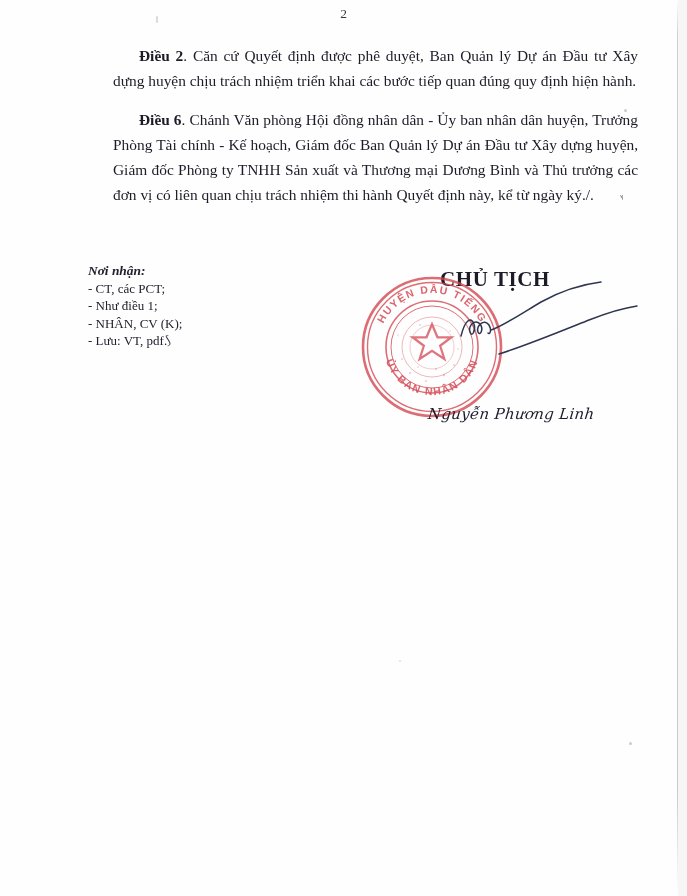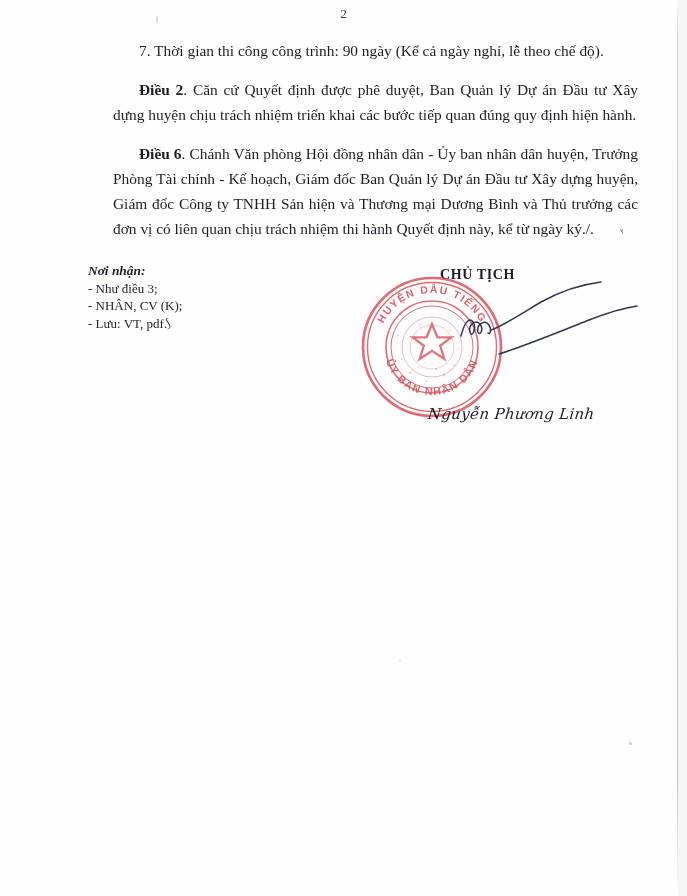--- a/index.html
+++ b/index.html
@@ -48,21 +48,21 @@
     font-size:13px;line-height:17.5px;color:#22222e;
   }
   .recips .hd{font-style:italic;font-weight:bold;font-size:13.4px;}
   .recips .it{white-space:nowrap;}
   .pdfmark{
     display:inline-block;transform:rotate(-14deg) translateY(-1px);
     font-family:"DejaVu Serif",serif;font-size:12px;color:#2b2b3a;margin-left:-1px;
   }
   .title{
     position:absolute;left:440px;top:5px;width:200px;
-    text-align:left;font-weight:bold;font-size:14px;letter-spacing:.6px;
+    text-align:left;font-weight:bold;font-size:21px;letter-spacing:.6px;
   }
   .seal{
     position:absolute;left:358px;top:273px;width:148px;height:148px;
     opacity:.92;
   }
   .signature{
     position:absolute;left:455px;top:280px;width:200px;height:90px;
   }
   .signame{
     position:absolute;left:428px;top:405px;width:200px;
@@ -79,32 +79,32 @@
 </head>
 <body>
 
 <div class="page">
   <div class="page-edge2"></div>
   <div class="page-edge"></div>
 
   <div class="pageno">2</div>
 
   <div class="body">
-    <p class="para">7. Thời gian thi công công trình: 90 ngày (Kể cả ngày nghỉ, lễ theo chế độ).</p>
     <div class="gap"></div>
     <p class="para"><span class="b">Điều 2</span><span>. Căn cứ Quyết định được phê duyệt, Ban Quản lý Dự án Đầu tư Xây dựng huyện chịu trách nhiệm triển khai các bước tiếp quan đúng quy định hiện hành.</span></p>
     <div class="gap"></div>
-    <p class="para"><span class="b">Điều 6</span><span>. Chánh Văn phòng Hội đồng nhân dân - Ủy ban nhân dân huyện, Trưởng Phòng Tài chính - Kế hoạch, Giám đốc Ban Quản lý Dự án Đầu tư Xây dựng huyện, Giám đốc Công ty TNHH Sản hiện và Thương mại Dương Bình và Thủ trưởng các đơn vị có liên quan chịu trách nhiệm thi hành Quyết định này, kể từ ngày ký./.</span><span class="endmark">ᵧ</span></p>
+    <p class="para"><span class="b">Điều 6</span><span>. Chánh Văn phòng Hội đồng nhân dân - Ủy ban nhân dân huyện, Trưởng Phòng Tài chính - Kế hoạch, Giám đốc Ban Quản lý Dự án Đầu tư Xây dựng huyện, Giám đốc Phòng ty TNHH Sản xuất và Thương mại Dương Bình và Thủ trưởng các đơn vị có liên quan chịu trách nhiệm thi hành Quyết định này, kể từ ngày ký./.</span><span class="endmark">ᵧ</span></p>
   </div>
 
   <div class="sigblock">
 
     <div class="recips">
       <div class="hd">Nơi nhận:</div>
-      <div class="it">- Như điều 3;</div>
+      <div class="it">- CT, các PCT;</div>
+      <div class="it">- Như điều 1;</div>
       <div class="it">- NHÂN, CV (K);</div>
       <div class="it"><span>- Lưu: VT, pdf.</span><span class="pdfmark">⟆</span></div>
     </div>
 
     <div class="title">CHỦ TỊCH</div>
   </div>
 
   <svg class="seal" viewBox="0 0 148 148">
     <defs>
       <path id="arcTop" d="M 20 74 A 54 54 0 0 1 128 74"></path>

